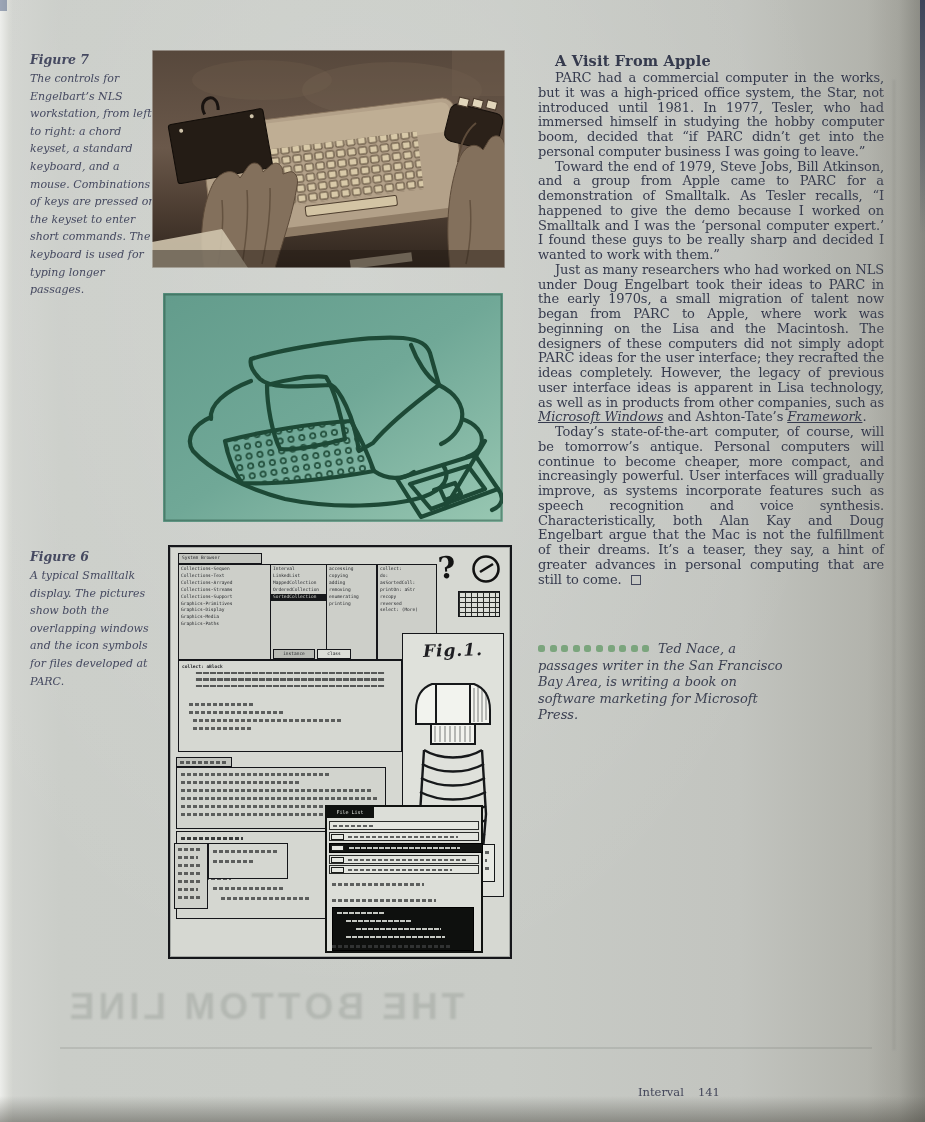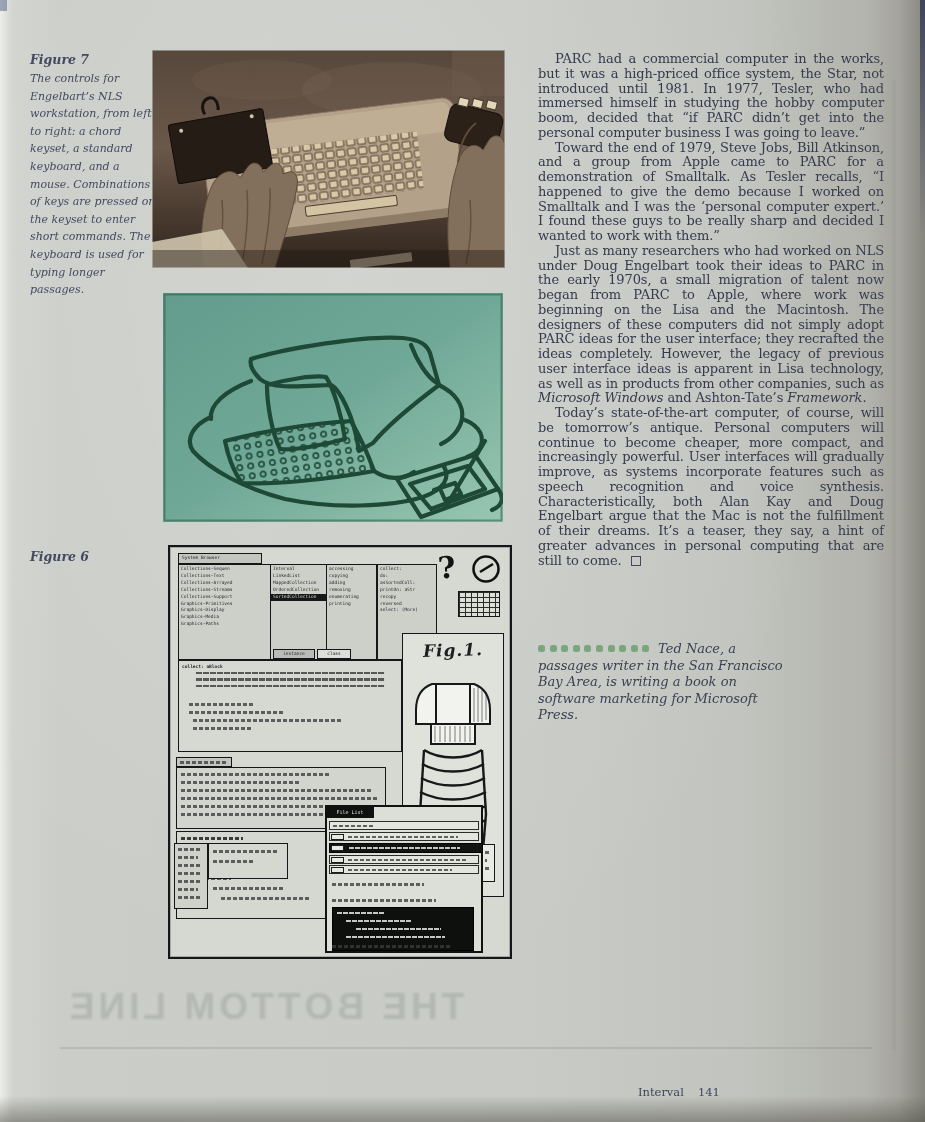--- a/index.html
+++ b/index.html
@@ -25,21 +25,21 @@
   
   .cap{position:absolute;left:30px;width:127px;color:#454960;font-style:italic;}
   .fig-label{font-weight:bold;font-size:12.5px;margin-bottom:3px;}
   .fig-caption{font-size:11px;line-height:17.6px;text-align:left;}
 
   
   .article{position:absolute;left:538px;top:52px;width:346px;color:#353a4d;}
   .article h1{font-size:14.5px;font-weight:bold;margin:0 0 2px 17px;letter-spacing:.2px;}
   .article p{font-size:13px;line-height:14.75px;text-align:justify;text-indent:17px;margin:0;
     letter-spacing:-0.1px;}
-  .it{font-style:italic;}
+  .it{font-style:italic;text-decoration:underline;}
   .endmark{display:inline-block;width:8px;height:8px;border:1.3px solid #44485c;margin-left:9px;vertical-align:-1px;}
   .byline{position:absolute;left:538px;top:641px;width:258px;font-style:italic;font-size:13px;
     line-height:16.6px;color:#3c4152;}
   .dot{display:inline-block;width:7px;height:7px;border-radius:2.5px;background:#7ba57d;margin-right:4.6px;vertical-align:1px;}
   .footer{position:absolute;left:638px;top:1085px;font-size:11.5px;color:#43465a;font-style:normal;}
   .footer .pgnum{margin-left:14px;}
 
   
   .bleed{position:absolute;left:40px;top:986px;width:450px;text-align:center;
     font-family:"Liberation Sans",sans-serif;font-weight:bold;font-size:37px;letter-spacing:4px;
@@ -97,20 +97,21 @@
 
   <div class="left-strip"></div>
   <div class="tl-mark"></div>
 
   <div class="cap" style="top:52px;">
     <div class="fig-label">Figure 7</div>
     <div class="fig-caption">The controls for Engelbart’s NLS workstation, from left to right: a chord keyset, a standard keyboard, and a mouse. Combinations of keys are pressed on the keyset to enter short commands. The keyboard is used for typing longer passages.</div>
   </div>
   <div class="cap" style="top:549px;">
     <div class="fig-label">Figure 6</div>
+    <div class="fig-caption">A typical Smalltalk display. The pictures show both the overlapping windows and the icon symbols for files developed at PARC.</div>
   </div>
 
   <div class="photo-fig">
   <svg width="353" height="218" viewBox="0 0 353 218">
     <defs>
       <linearGradient id="photoBg" x1="0" y1="0" x2="0" y2="1">
         <stop offset="0" stop-color="#57483c"></stop>
             <stop offset=".45" stop-color="#6a584a"></stop>
         <stop offset=".75" stop-color="#4a3b30"></stop>
             <stop offset="1" stop-color="#2f251d"></stop>
@@ -364,20 +365,21 @@
         <div class="txw" style="left:3px;top:4px;width:48px;height:3px;"></div>
         <div class="txw" style="left:12px;top:12px;width:66px;height:3px;"></div>
         <div class="txw" style="left:22px;top:20px;width:86px;height:3px;"></div>
         <div class="txw" style="left:12px;top:28px;width:100px;height:3px;"></div>
       </div>
       <div class="tx" style="left:5px;top:138px;width:120px;"></div>
     </div>
   </div>
 
   <main class="article">
+    <h1>A Visit From Apple</h1>
     <p>PARC had a commercial computer in the works, but it was a high-priced office system, the Star, not introduced until 1981. In 1977, Tesler, who had immersed himself in studying the hobby computer boom, decided that “if PARC didn’t get into the personal computer business I was going to leave.”</p>
     <p>Toward the end of 1979, Steve Jobs, Bill Atkinson, and a group from Apple came to PARC for a demonstration of Smalltalk. As Tesler recalls, “I happened to give the demo because I worked on Smalltalk and I was the ‘personal computer expert.’ I found these guys to be really sharp and decided I wanted to work with them.”</p>
     <p><span>Just as many researchers who had worked on NLS under Doug Engelbart took their ideas to PARC in the early 1970s, a small migration of talent now began from PARC to Apple, where work was beginning on the Lisa and the Macintosh. The designers of these computers did not simply adopt PARC ideas for the user interface; they recrafted the ideas completely. However, the legacy of previous user interface ideas is apparent in Lisa technology, as well as in products from other companies, such as </span><span class="it">Microsoft Windows</span><span> and Ashton-Tate’s </span><span class="it">Framework</span><span>.</span></p>
     <p><span>Today’s state-of-the-art computer, of course, will be tomorrow’s antique. Personal computers will continue to become cheaper, more compact, and increasingly powerful. User interfaces will gradually improve, as systems incorporate features such as speech recognition and voice synthesis. Characteristically, both Alan Kay and Doug Engelbart argue that the Mac is not the fulfillment of their dreams. It’s a teaser, they say, a hint of greater advances in personal computing that are still to come.</span><span class="endmark"></span></p>
   </main>
 
   <div class="byline">
     <span><span class="dot"></span><span class="dot"></span><span class="dot"></span><span class="dot"></span><span class="dot"></span><span class="dot"></span><span class="dot"></span><span class="dot"></span><span class="dot"></span><span class="dot"></span></span>
     <span>Ted Nace, a passages writer in the San Francisco Bay Area, is writing a book on software marketing for Microsoft Press.</span>
   </div>

